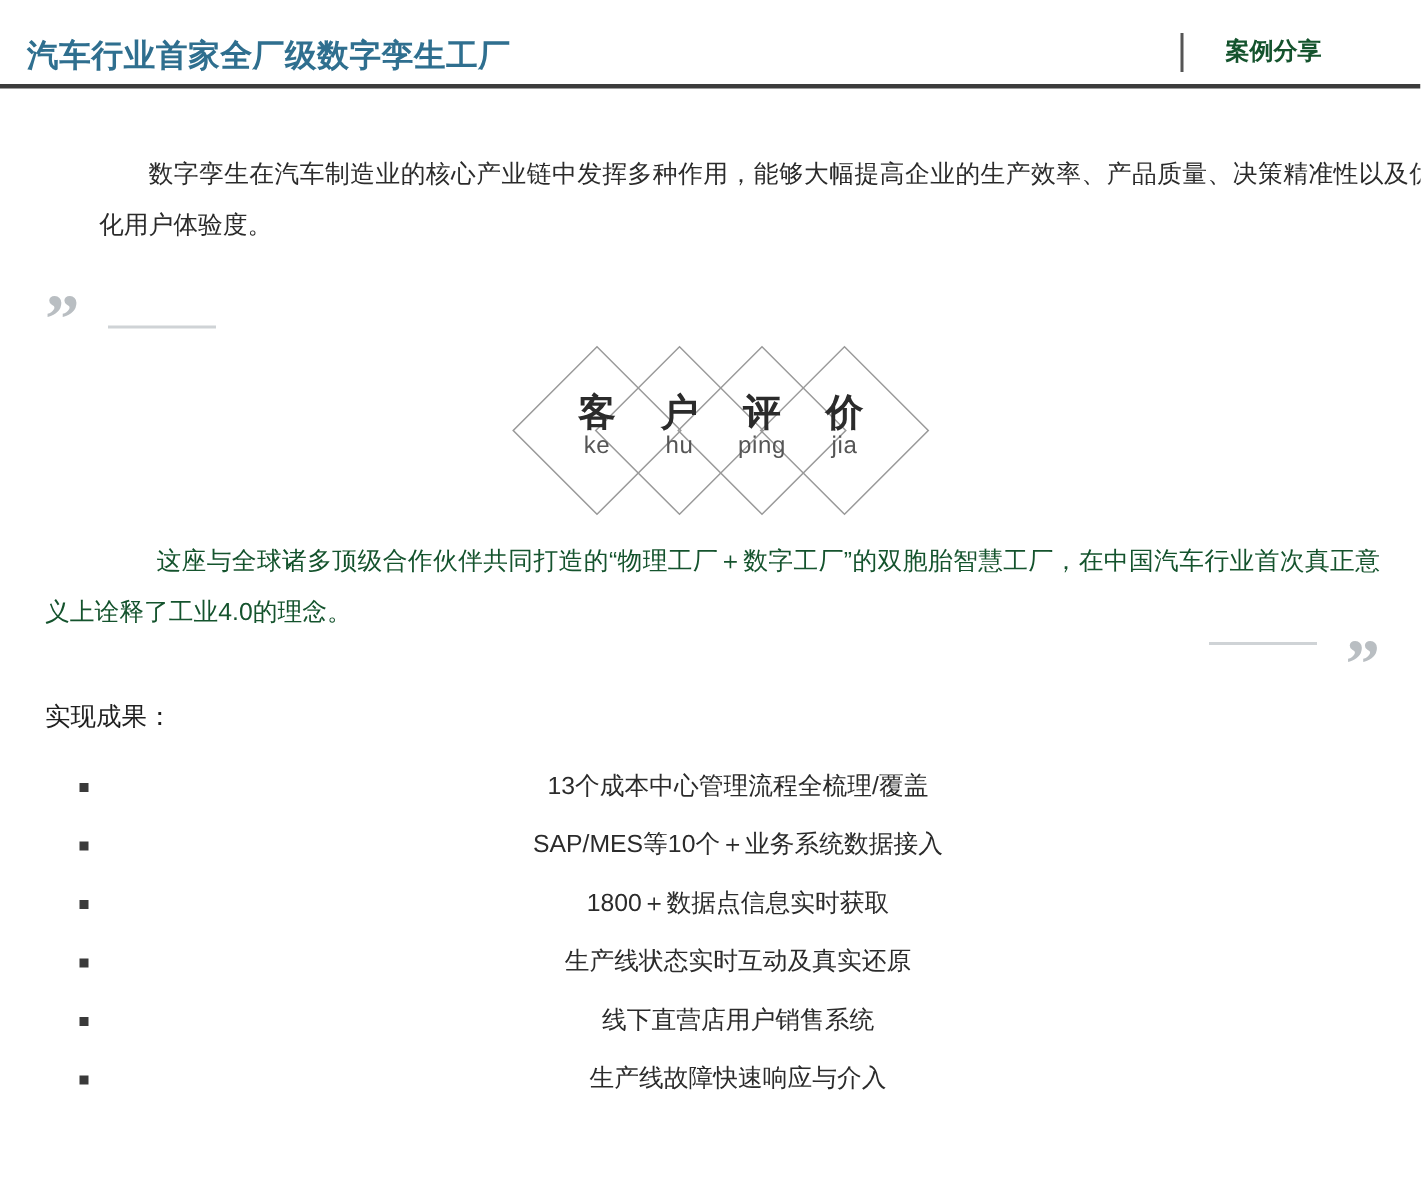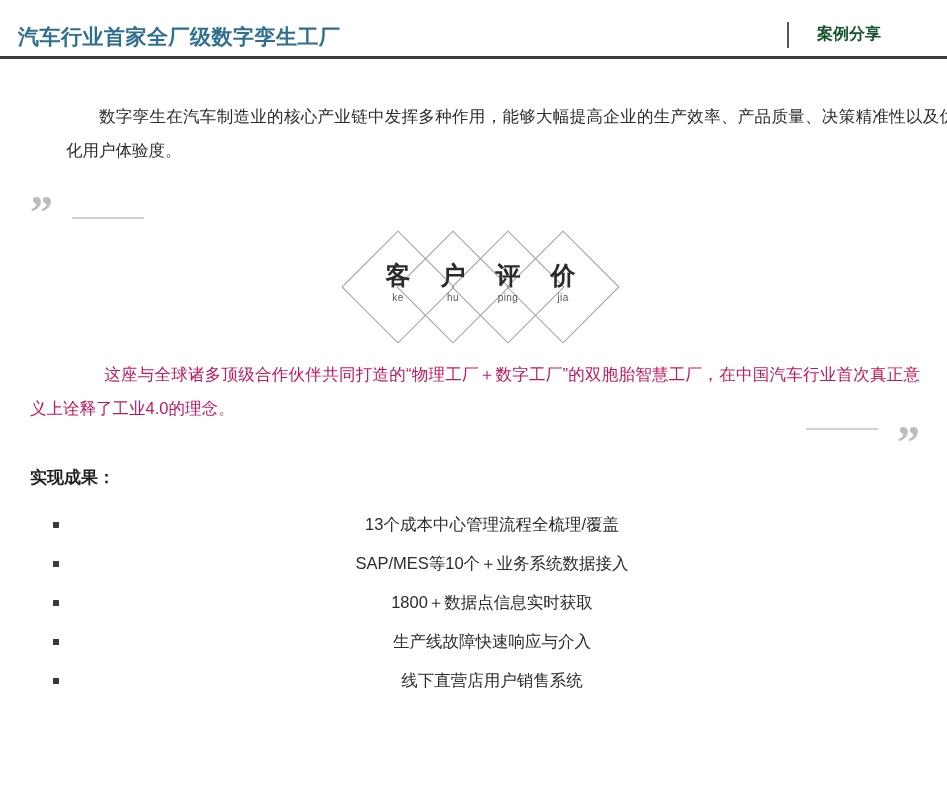--- a/index.html
+++ b/index.html
@@ -163,46 +163,46 @@
   .emblem-cell.c4 { left: 165px; }
   .emblem-cell .han {
     display: block;
     font-size: 25px;
     font-weight: bold;
     color: #2b2b2b;
     line-height: 28px;
   }
   .emblem-cell .py {
     display: block;
-    font-size: 10px;
+    font-size: 16px;
     color: #555555;
     line-height: 18px;
     letter-spacing: 0.4px;
   }
 
   
   .quote-text {
     position: absolute;
     left: 30px;
     top: 340px;
     width: 890px;
     font-size: 16.5px;
     line-height: 34px;
-    color: #be185d;
+    color: #14532d;
     text-indent: 4.5em;
     text-align: justify;
   }
 
   
   .results-title {
     position: absolute;
     left: 30px;
     top: 466px;
     font-size: 17px;
-    font-weight: bold;
+    font-weight: normal;
     color: #1f1f1f;
   }
   .results-list {
     position: absolute;
     left: 30px;
     top: 505px;
     width: 880px;
     list-style: none;
     margin: 0;
     padding: 0;
@@ -272,15 +272,16 @@
 <div class="quote-close">
   <span class="line"></span>
   <span class="mark">”</span>
 </div>
 
 <div class="results-title">实现成果：</div>
 <ul class="results-list">
   <li>13个成本中心管理流程全梳理/覆盖</li>
   <li>SAP/MES等10个＋业务系统数据接入</li>
   <li>1800＋数据点信息实时获取</li>
+  <li>生产线状态实时互动及真实还原</li>
+  <li>线下直营店用户销售系统</li>
   <li>生产线故障快速响应与介入</li>
-  <li>线下直营店用户销售系统</li>
 </ul>
 
 </body></html>

